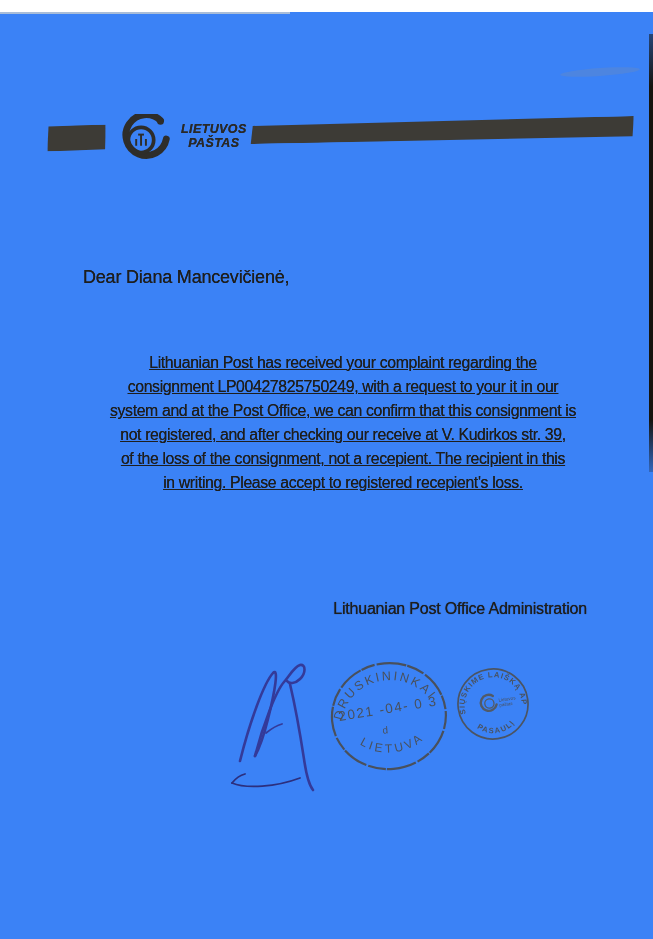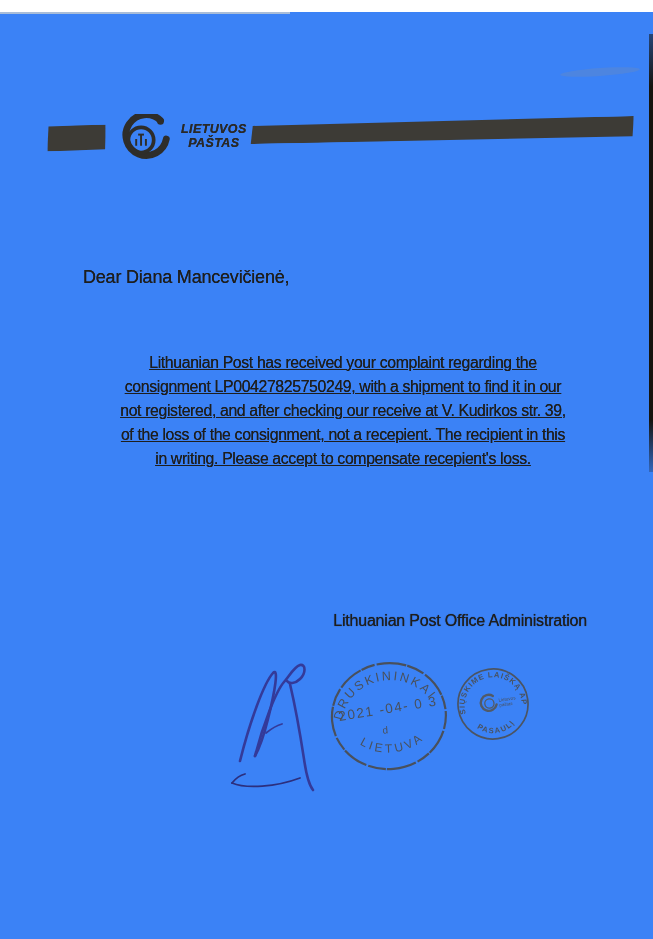--- a/index.html
+++ b/index.html
@@ -26,21 +26,21 @@
   .logo-wrap{position:absolute;top:102px;left:108px;width:70px;height:48px;}
   .brand-text{position:absolute;top:110px;left:181px;line-height:14px;
     font-style:italic;font-weight:bold;font-size:12.5px;letter-spacing:.4px;color:#2a2927;
     text-shadow:0 0 .5px #2a2927;}
   
   .greeting{position:absolute;top:255px;left:83px;font-size:18px;letter-spacing:-.2px;
     text-shadow:0 0 .6px #1e1e1d;white-space:nowrap;}
   .body-block{position:absolute;top:342px;left:83px;width:520px;}
   .body-line{height:24.1px;font-size:15.8px;letter-spacing:-.35px;white-space:nowrap;
     text-shadow:0 0 .55px #222;text-decoration:underline;}
-  .signoff{position:absolute;top:600px;right:66px;font-size:16px;letter-spacing:-.2px;
+  .signoff{position:absolute;top:588px;right:66px;font-size:16px;letter-spacing:-.2px;
     text-shadow:0 0 .8px #1c1c1c;white-space:nowrap;}
   
   .signature{position:absolute;top:645px;left:224px;width:122px;height:142px;}
   .date-stamp{position:absolute;top:647px;left:327px;width:126px;height:116px;transform:rotate(-5deg);opacity:.88;}
   .round-stamp{position:absolute;top:653px;left:454px;width:78px;height:78px;transform:rotate(-8deg);opacity:.85;}
   .stamp-text{font-family:"Liberation Sans",sans-serif;fill:#4b4a47;}
 </style>
 </head>
 <body>
 
@@ -68,24 +68,25 @@
 
   <div class="brand-text">
     <div>LIETUVOS</div>
     <div>PAŠTAS</div>
   </div>
 
   <div class="greeting">Dear Diana Mancevičienė,</div>
 
   <div class="body-block">
     <div class="body-line">Lithuanian Post has received your complaint regarding the</div>
-    <div class="body-line">consignment LP00427825750249, with a shipment to find it in our</div>
+    <div class="body-line">consignment LP00427825750249, with a request to your it in our</div>
+    <div class="body-line">system and at the Post Office, we can confirm that this consignment is</div>
     <div class="body-line">not registered, and after checking our receive at V. Kudirkos str. 39,</div>
     <div class="body-line">of the loss of the consignment, not a recepient. The recipient in this</div>
-    <div class="body-line">in writing. Please accept to compensate recepient's loss.</div>
+    <div class="body-line">in writing. Please accept to registered recepient's loss.</div>
   </div>
 
   <div class="signoff">Lithuanian Post Office Administration</div>
 
   <div class="signature">
     <svg width="122" height="142" viewBox="0 0 122 142">
       <g fill="none" stroke="#343a99" stroke-width="2.6" stroke-linecap="round">
         <path d="M 16,104 C 26,64 40,26 49,16 C 55,10 51,34 44,62 C 40,78 35,92 31,99"></path>
         <path d="M 31,99 C 39,68 52,34 60,25 C 66,18 70,10 76,8 C 82,7 82,16 76,22 C 71,27 65,27 63,24"></path>
         <path d="M 66,27 C 70,44 76,76 80,102 C 82,116 85,128 89,133"></path>

